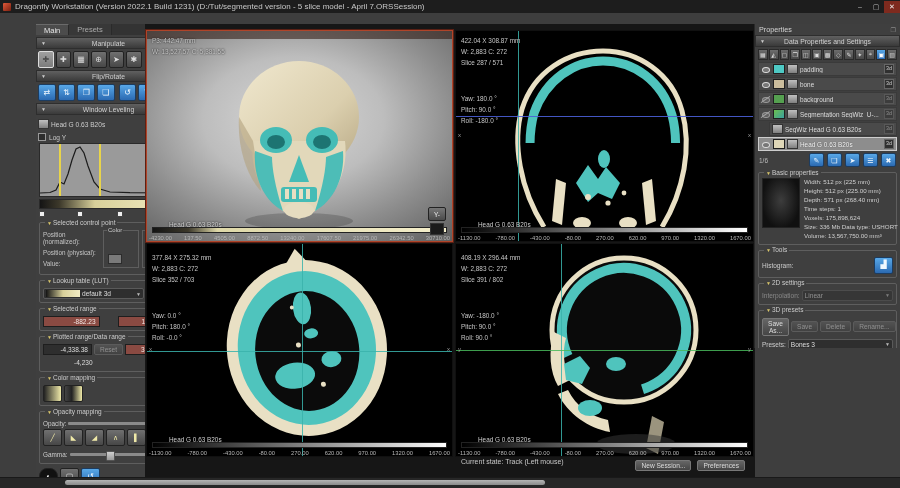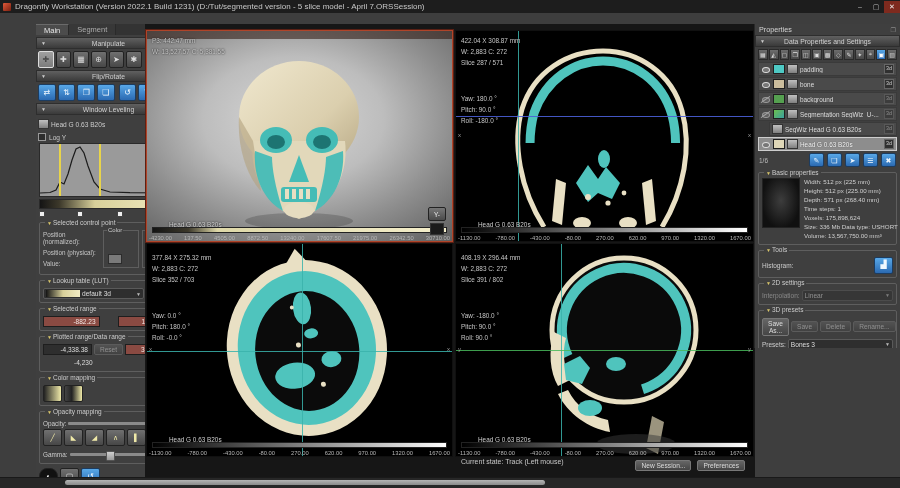--- a/index.html
+++ b/index.html
@@ -99,21 +99,21 @@
       <div class="winbtn">–</div>
       <div class="winbtn">▢</div>
       <div class="winbtn close">✕</div>
     </div>
   </div>
 
 
   <div class="lpanel">
     <div class="tabs">
       <div class="tab active">Main</div>
-      <div class="tab">Segment</div>
+      <div class="tab">Presets</div>
     </div>
 
     <div class="sech">
         <span class="arr">▼</span>
         <span>Manipulate</span>
       </div>
     <div class="row">
       <div class="ib sel">✛</div>
       <div class="ib">✚</div>
       <div class="ib">▦</div>

